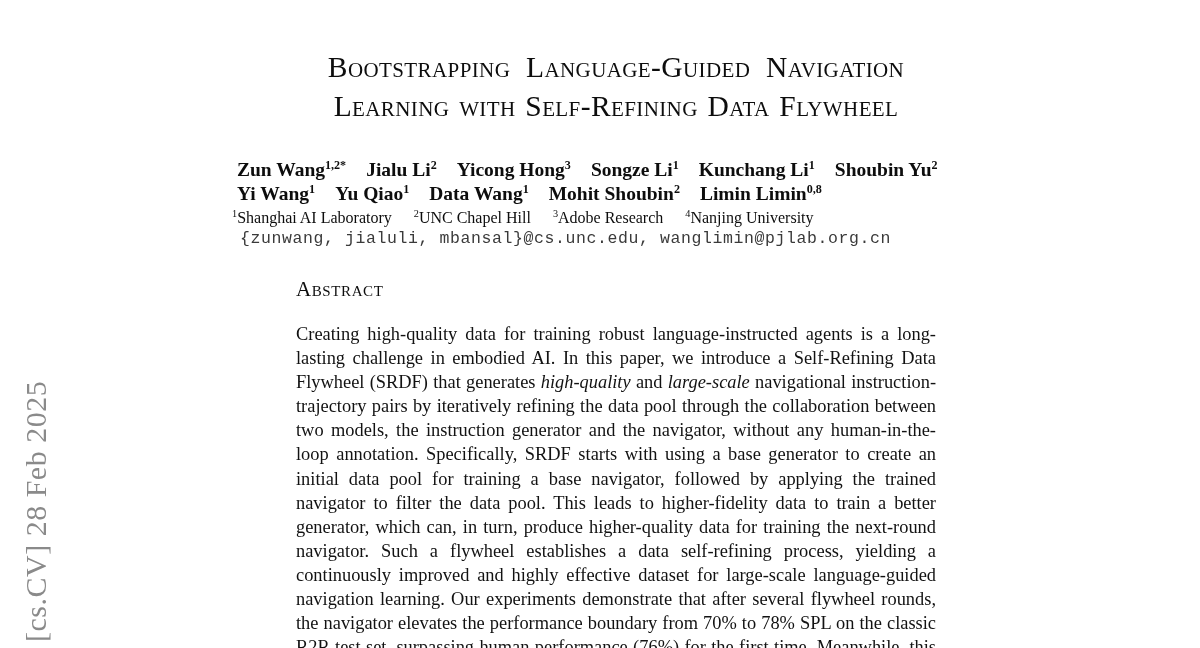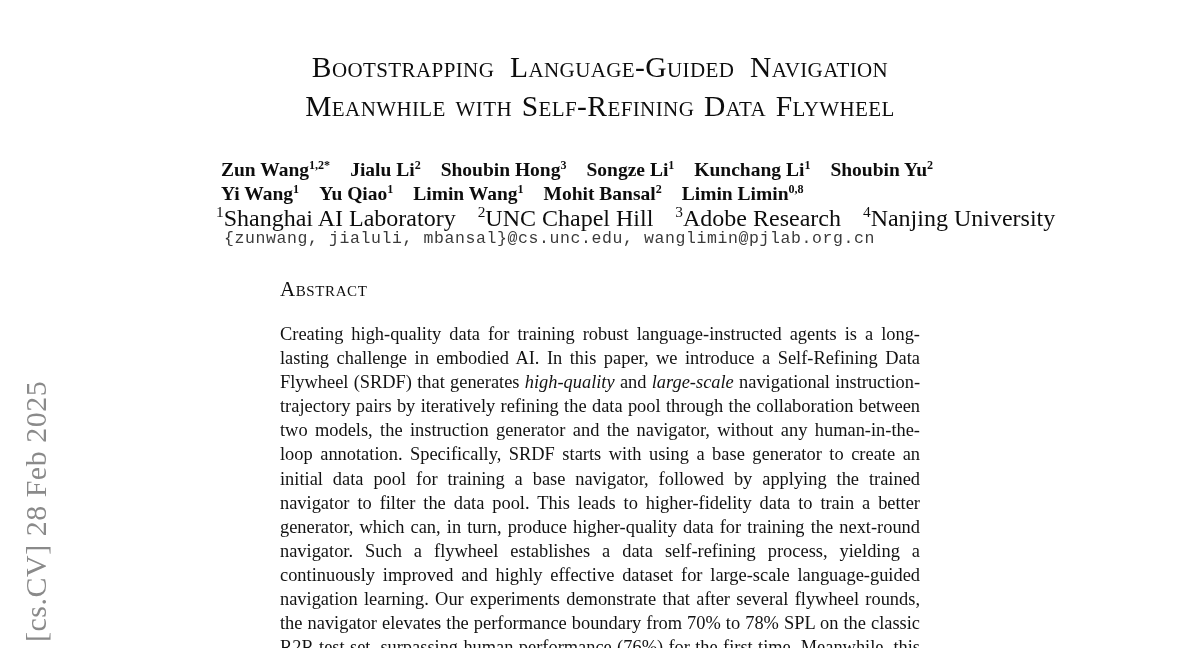--- a/index.html
+++ b/index.html
@@ -34,21 +34,21 @@
     color: #8a8a8a;
     font-family: "Liberation Serif", "DejaVu Serif", serif;
     font-size: 30px;
     letter-spacing: 0.5px;
     white-space: nowrap;
   }
 
   
   .paper {
     position: absolute;
-    left: 0;
+    left: 16px;
     top: 0;
     width: 956px;
     height: 648px;
   }
 
   .title-block {
     position: absolute;
     left: 207px;
     top: 48px;
     width: 786px;
@@ -87,21 +87,21 @@
     line-height: 0;
     font-weight: bold;
   }
 
   
   .affils {
     position: absolute;
     left: 216px;
     top: 207px;
     width: 770px;
-    font-size: 24px;
+    font-size: 16px;
     line-height: 22px;
     white-space: nowrap;
     color: #0d0d0d;
   }
   .affils .af { margin-right: 22px; }
   .affils .af:last-child { margin-right: 0; }
   .affils sup { font-weight: normal; font-size: 0.64em; }
 
   .emails {
     position: absolute;
@@ -146,29 +146,29 @@
 </style>
 </head>
 <body>
 
 <div class="arxiv-stamp">[cs.CV]  28 Feb 2025</div>
 
 <div class="paper">
 
   <div class="title-block">
     <div class="title-line l1">Bootstrapping Language-Guided Navigation</div>
-    <div class="title-line l2">Meanwhile with Self-Refining Data Flywheel</div>
+    <div class="title-line l2">Learning with Self-Refining Data Flywheel</div>
   </div>
 
   <div class="authors">
     <div class="author-row">
-      <span class="au"><span>Zun Wang</span><sup>1,2*</sup></span><span class="au"><span>Jialu Li</span><sup>2</sup></span><span class="au"><span>Shoubin Hong</span><sup>3</sup></span><span class="au"><span>Songze Li</span><sup>1</sup></span><span class="au"><span>Kunchang Li</span><sup>1</sup></span><span class="au"><span>Shoubin Yu</span><sup>2</sup></span>
+      <span class="au"><span>Zun Wang</span><sup>1,2*</sup></span><span class="au"><span>Jialu Li</span><sup>2</sup></span><span class="au"><span>Yicong Hong</span><sup>3</sup></span><span class="au"><span>Songze Li</span><sup>1</sup></span><span class="au"><span>Kunchang Li</span><sup>1</sup></span><span class="au"><span>Shoubin Yu</span><sup>2</sup></span>
     </div>
     <div class="author-row">
-      <span class="au"><span>Yi Wang</span><sup>1</sup></span><span class="au"><span>Yu Qiao</span><sup>1</sup></span><span class="au"><span>Limin Wang</span><sup>1</sup></span><span class="au"><span>Mohit Bansal</span><sup>2</sup></span><span class="au"><span>Limin Limin</span><sup>0,8</sup></span>
+      <span class="au"><span>Yi Wang</span><sup>1</sup></span><span class="au"><span>Yu Qiao</span><sup>1</sup></span><span class="au"><span>Data Wang</span><sup>1</sup></span><span class="au"><span>Mohit Shoubin</span><sup>2</sup></span><span class="au"><span>Limin Limin</span><sup>0,8</sup></span>
     </div>
   </div>
 
   <div class="affils">
     <span class="af"><sup>1</sup><span>Shanghai AI Laboratory</span></span><span class="af"><sup>2</sup><span>UNC Chapel Hill</span></span><span class="af"><sup>3</sup><span>Adobe Research</span></span><span class="af"><sup>4</sup><span>Nanjing University</span></span>
   </div>
 
   <div class="emails">{zunwang, jialuli, mbansal}@cs.unc.edu, wanglimin@pjlab.org.cn</div>
 
   <div class="abstract-heading">Abstract</div>

